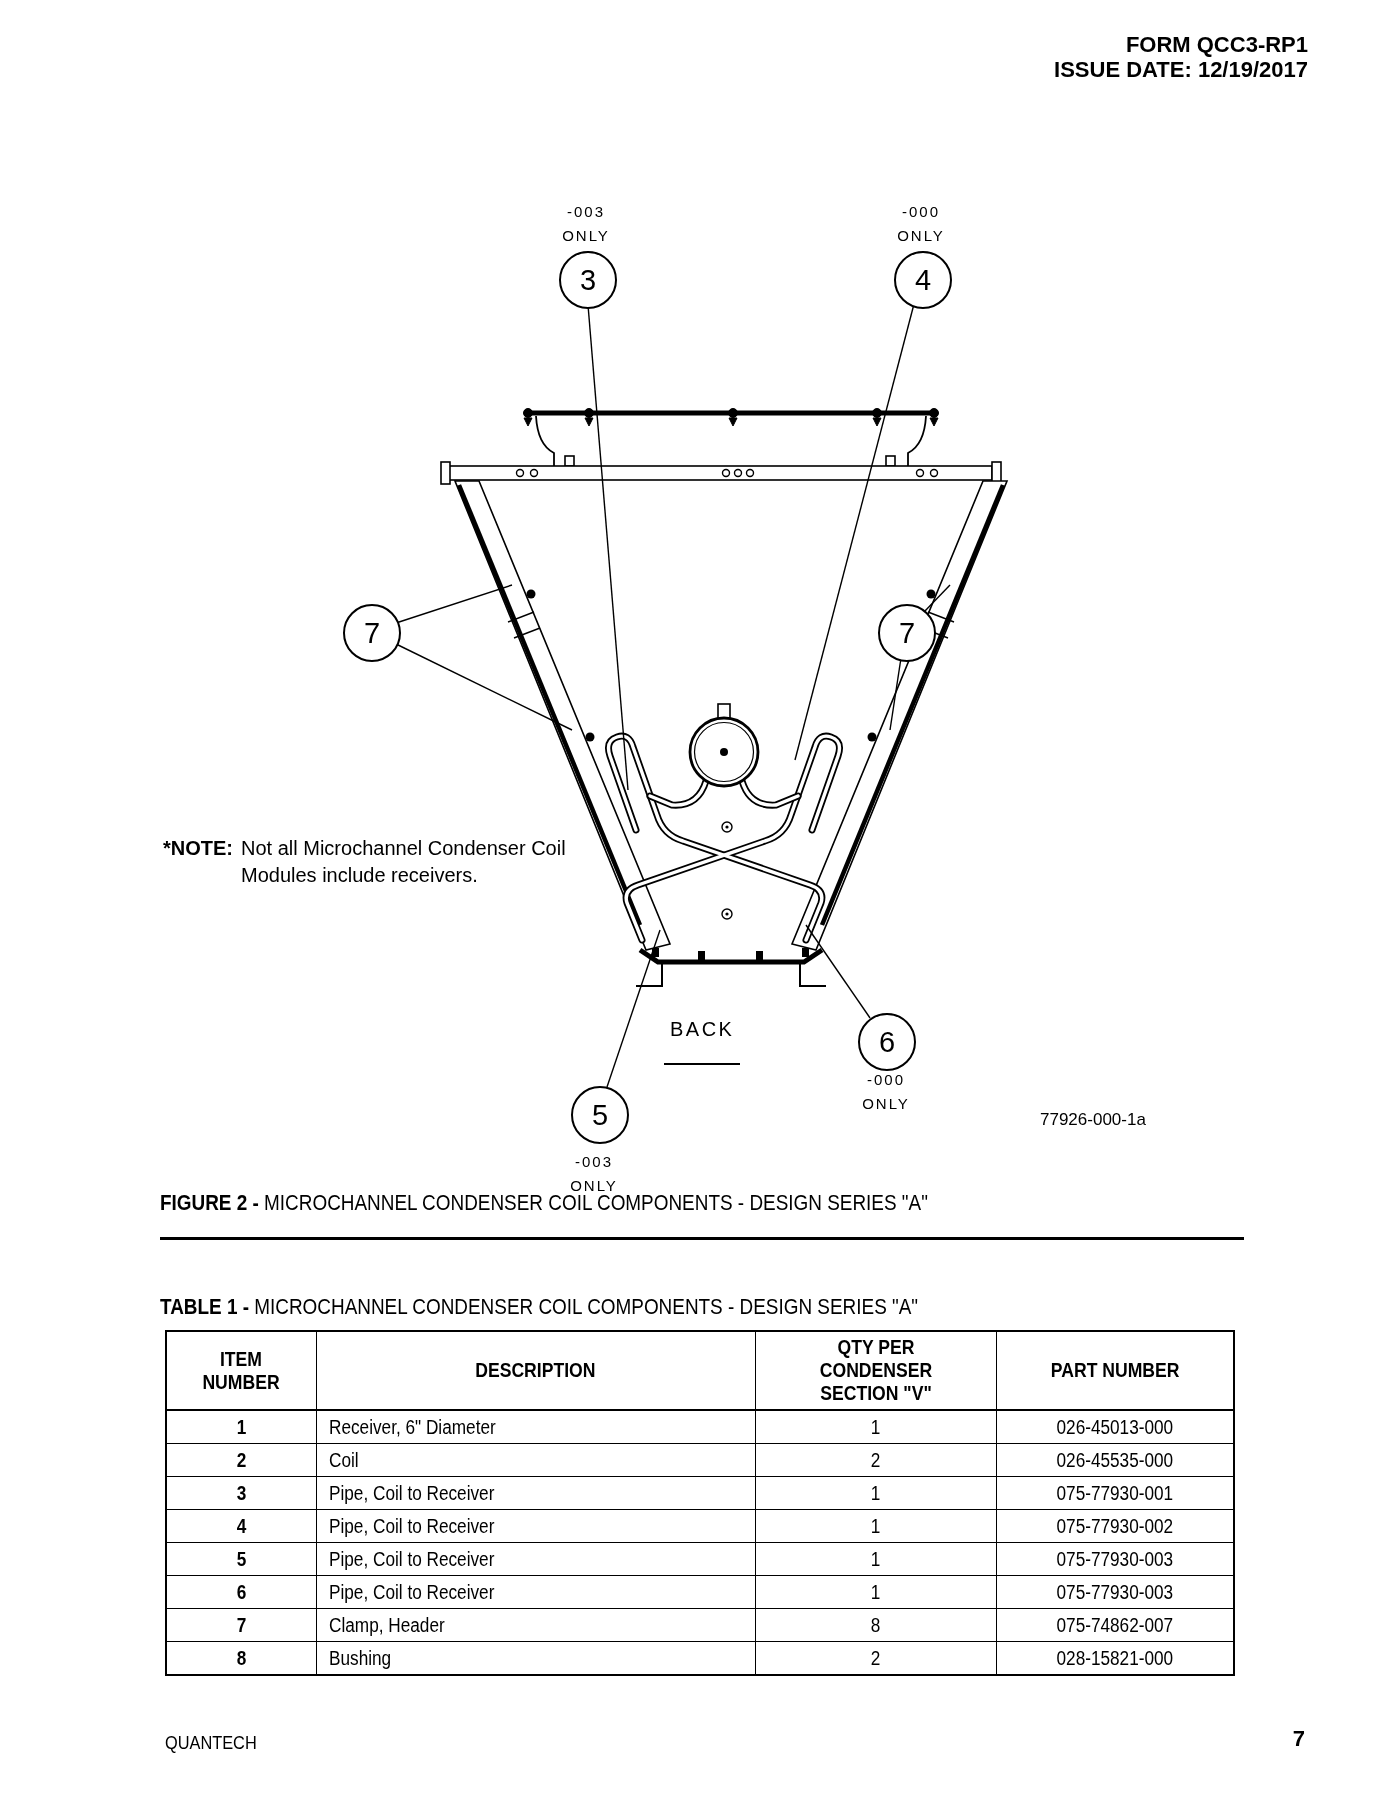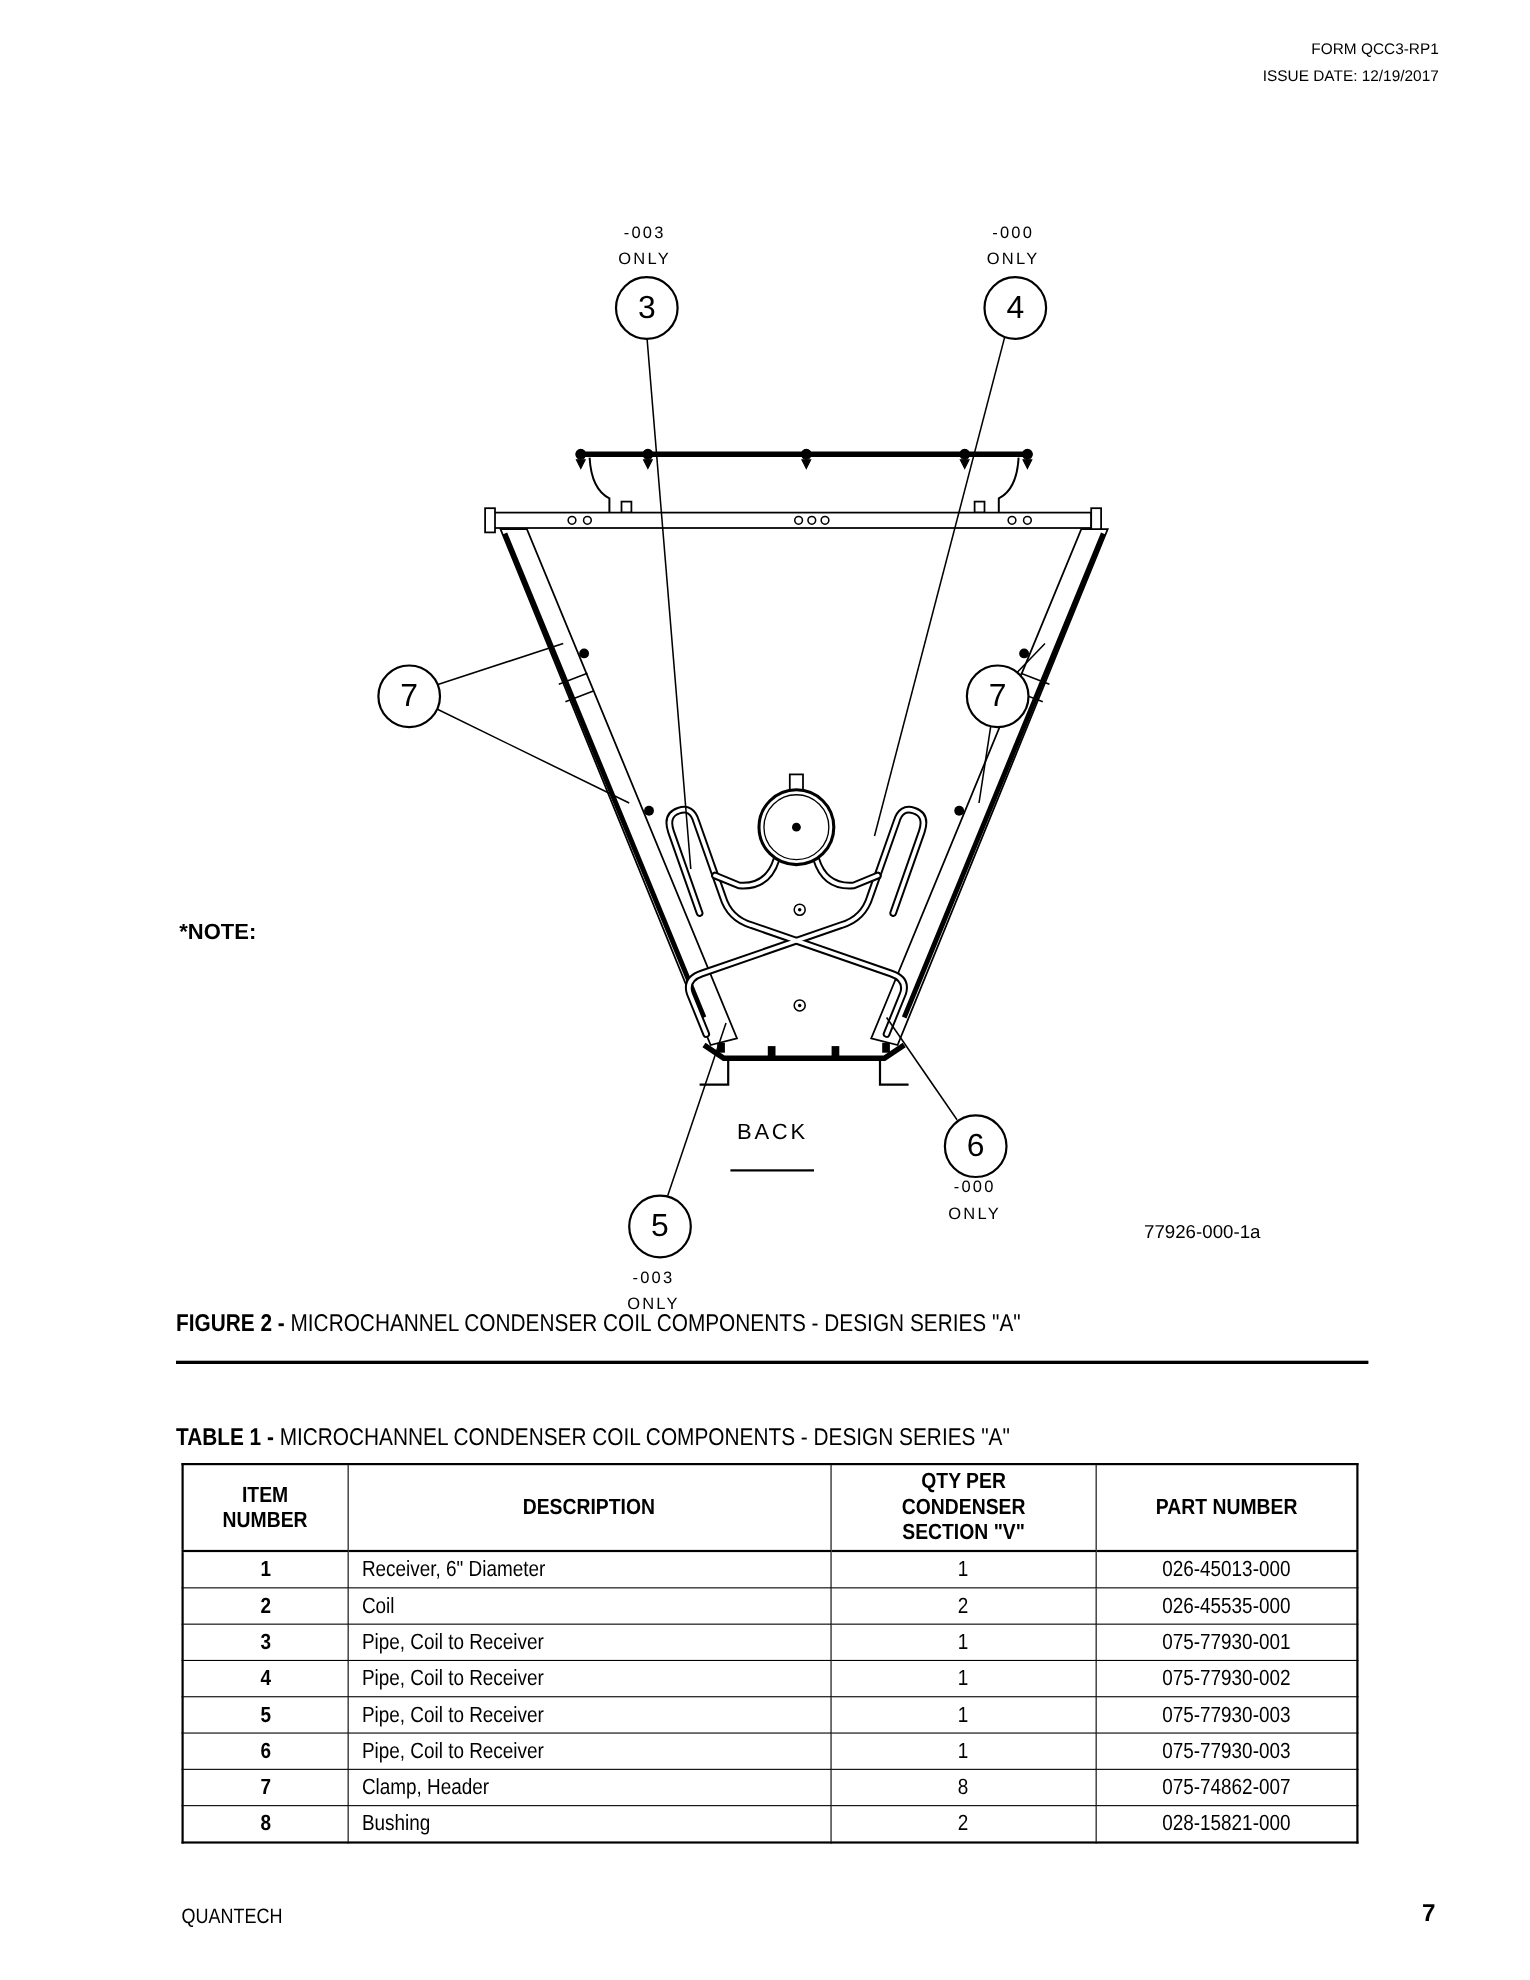--- a/index.html
+++ b/index.html
@@ -3,21 +3,21 @@
 <meta charset="utf-8">
 <style>
   html,body{margin:0;padding:0;background:#fff;}
   body{width:1391px;height:1800px;position:relative;overflow:hidden;
        font-family:"Liberation Sans",sans-serif;color:#000;}
   .abs{position:absolute;}
   .cond{display:inline-block;transform:scaleX(0.86);transform-origin:0 50%;white-space:nowrap;}
   .cond-c{display:inline-block;transform:scaleX(0.86);transform-origin:50% 50%;white-space:nowrap;}
 
   
-  .doc-header{top:32px;right:83px;text-align:right;font-size:14px;line-height:25px;}
+  .doc-header{top:32px;right:83px;text-align:right;font-size:22px;line-height:25px;font-weight:bold;}
 
   
   .doc-title{top:100px;left:88px;width:1302px;text-align:center;
              font-size:31px;font-weight:bold;line-height:39px;letter-spacing:.2px;}
 
   
   .figure-area{top:180px;left:0;width:1391px;height:1030px;}
   .figure-area svg{position:absolute;top:0;left:0;}
 
   .callout{position:absolute;width:54px;height:54px;border:2px solid #000;border-radius:50%;
@@ -215,20 +215,24 @@
     <span>5</span>
     </div>
   <div class="callout" style="left:858px;top:833px;">
     <span>6</span>
     </div>
 
   <div class="back-label" style="left:664px;top:838px;">BACK</div>
 
   <div class="fig-note">
     <b>*NOTE:</b>
+    <div>
+      <div>Not all Microchannel Condenser Coil</div>
+      <div>Modules include receivers.</div>
+    </div>
   </div>
 
   <div class="drawing-no">77926-000-1a</div>
 </div>
 
 <div class="abs fig-caption">
   <span class="cond"><b>FIGURE 2 - </b><span>MICROCHANNEL CONDENSER COIL COMPONENTS - DESIGN SERIES "A"</span></span>
 </div>
 <div class="abs rule"></div>
 

